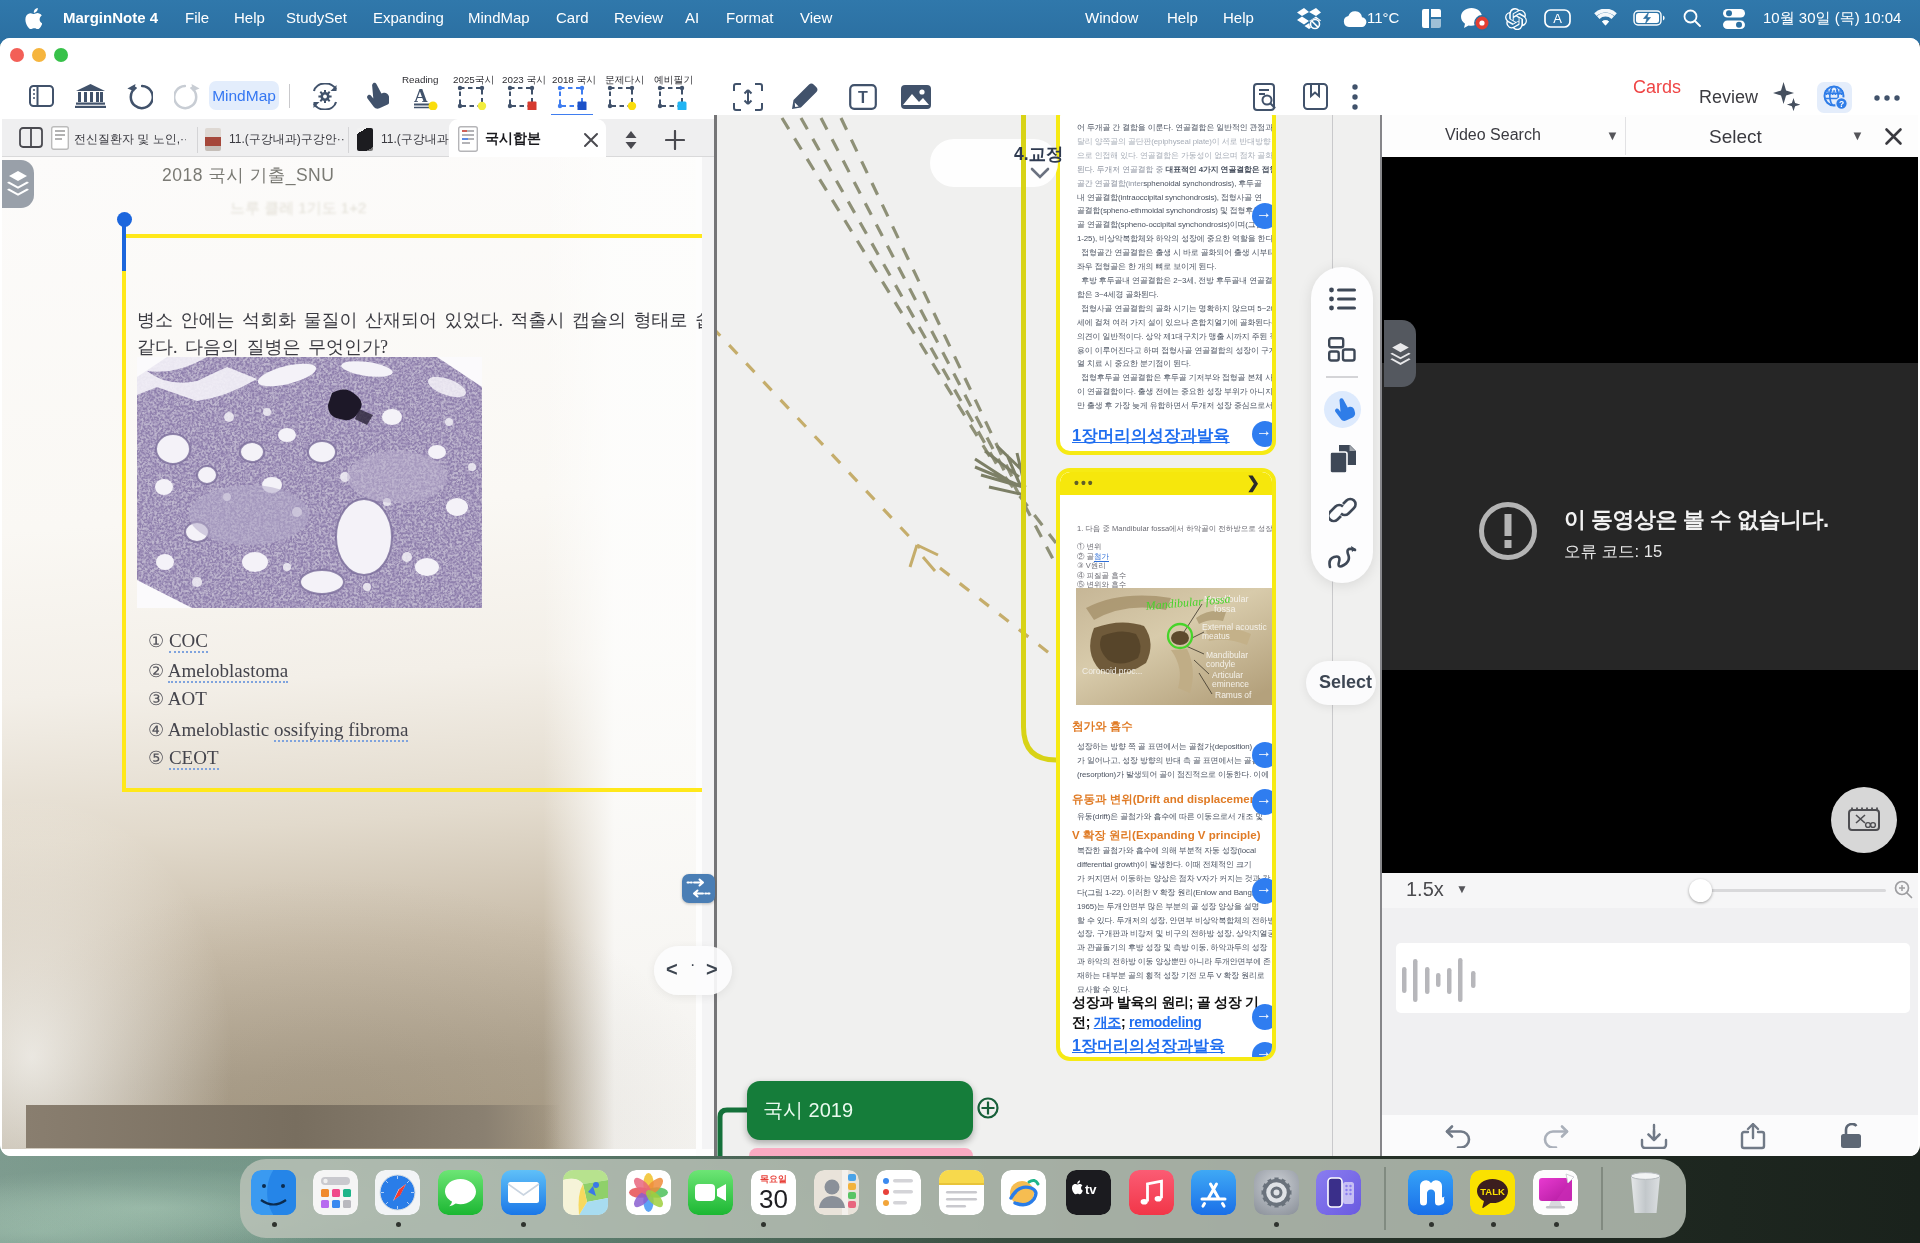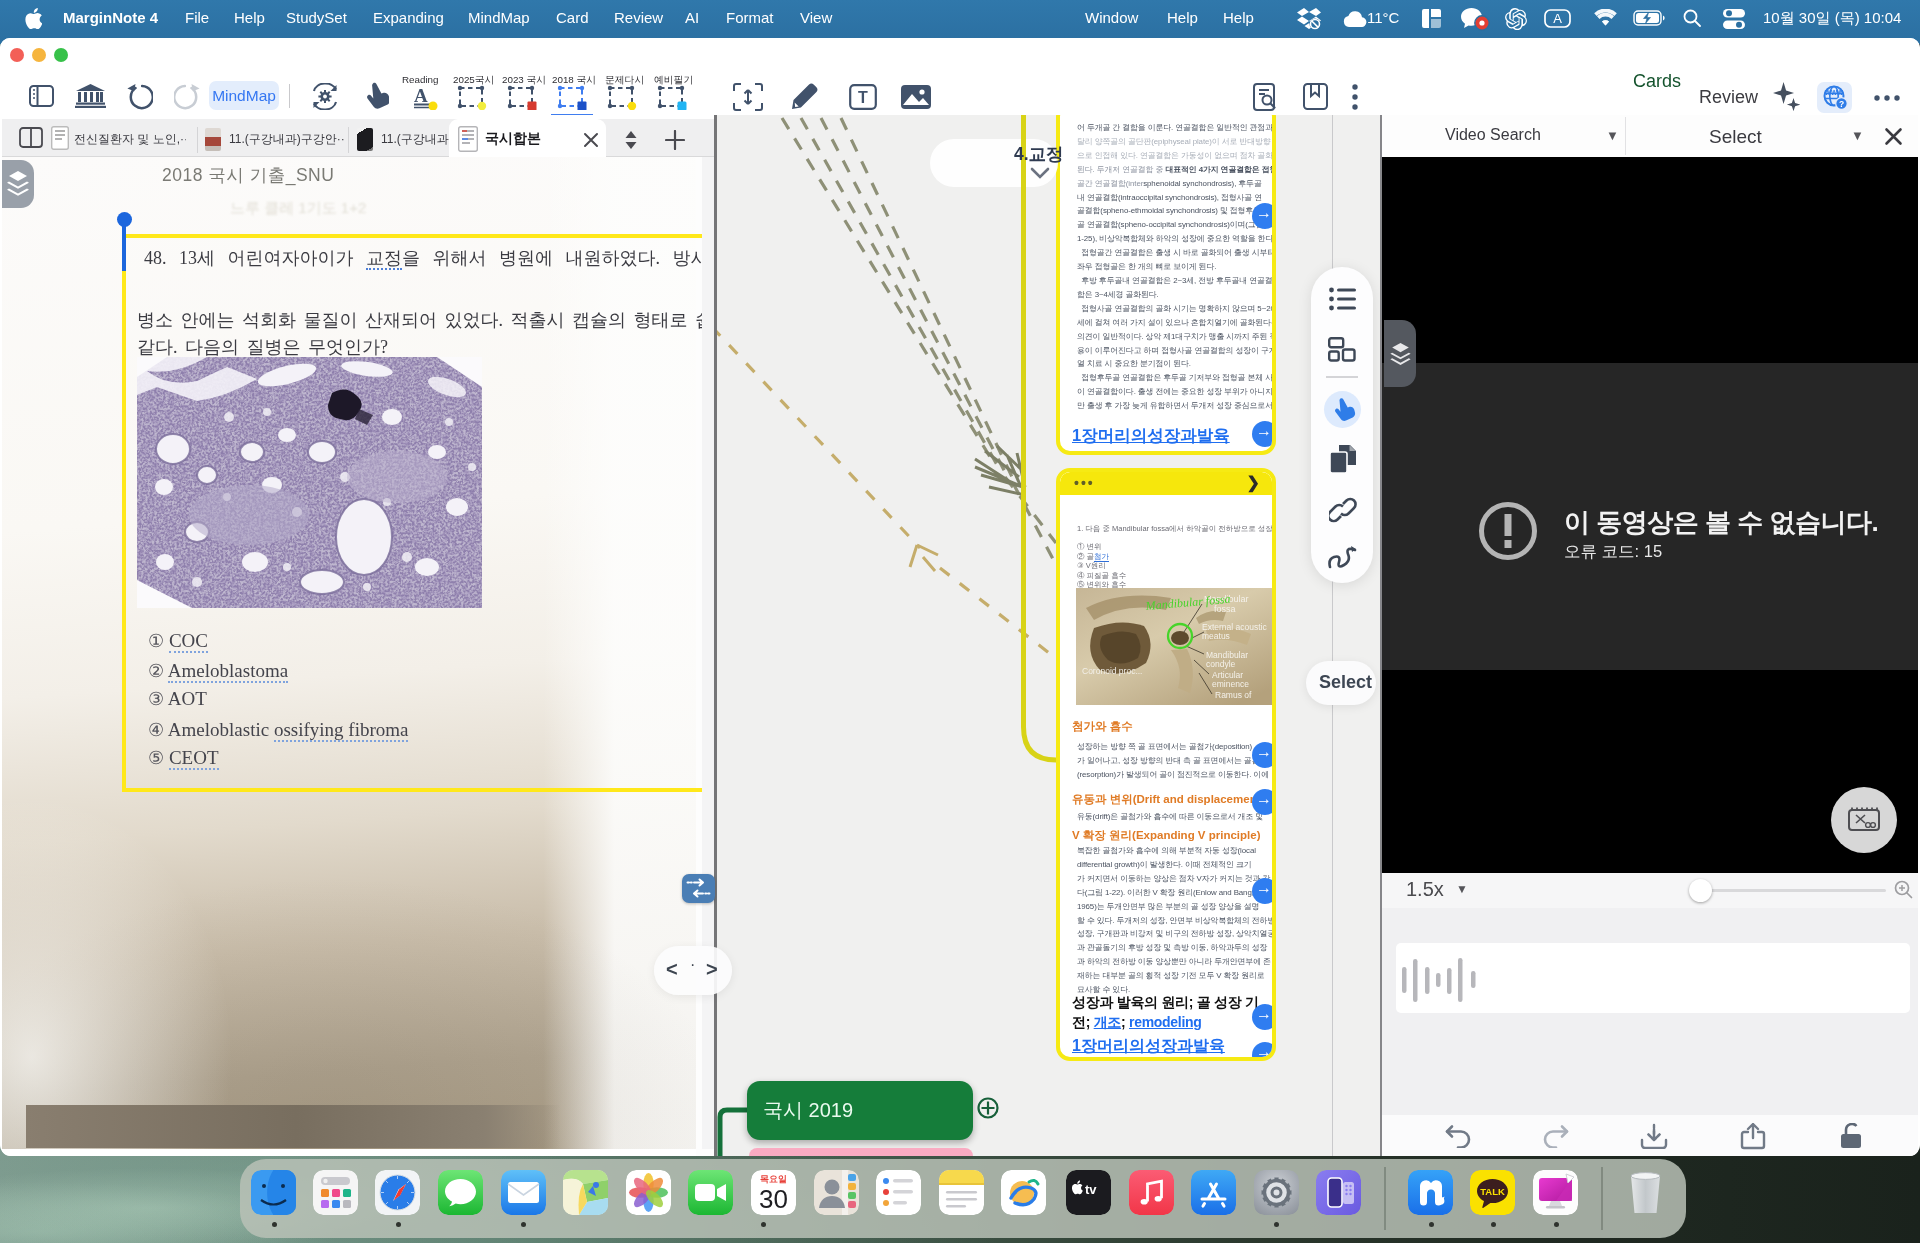--- a/index.html
+++ b/index.html
@@ -277,21 +277,21 @@
           <rect x="1" y="1" width="23" height="25" rx="3.5" fill="none" stroke="#41526b" stroke-width="2"></rect>
           <path d="M8 1v12l4-3.5 4 3.5V1" fill="none" stroke="#41526b" stroke-width="2"></path>
         </svg>
       <svg class="ti" style="left:1352px;top:45px" width="6" height="28" viewBox="0 0 6 28">
           <g fill="#41526b">
             <circle cx="3" cy="4" r="2.7"></circle>
             <circle cx="3" cy="14" r="2.7"></circle>
             <circle cx="3" cy="24" r="2.7"></circle>
           </g>
         </svg>
-      <span style="position:absolute;left:1633px;top:33px;font-size:18px;color:#14532d">Cards</span>
+      <span style="position:absolute;left:1633px;top:39px;font-size:18px;color:#ef4444">Cards</span>
       <span style="position:absolute;left:1699px;top:49px;font-size:18px;color:#3c3c41">Review</span>
       <svg class="ti" style="left:1772px;top:44px" width="28" height="29" viewBox="0 0 28 29">
           <path fill="#454f5e" d="M11 0l2.4 8.1L21 10.5l-7.6 2.4L11 21l-2.4-8.1L1 10.5l7.6-2.4z" transform="scale(1.05)"></path>
           <path fill="#454f5e" d="M21.5 16l1.6 5 5 1.6-5 1.6-1.6 5-1.6-5-5-1.6 5-1.6z"></path>
         </svg>
       <div style="position:absolute;left:1817px;top:44px;width:35px;height:31px;background:#e4edfb;border-radius:7px"></div>
       <svg class="ti" style="left:1822px;top:47px" width="26" height="25" viewBox="0 0 26 25">
           <circle cx="12" cy="11" r="9.5" fill="none" stroke="#2f7de8" stroke-width="2"></circle>
           <ellipse cx="12" cy="11" rx="4.2" ry="9.5" fill="none" stroke="#2f7de8" stroke-width="1.6"></ellipse>
           <path d="M3 8.5h18M3 13.5h18" stroke="#2f7de8" stroke-width="1.6"></path>
@@ -348,21 +348,20 @@
         <div id="scanwhite"></div>
         <div id="scanband"></div>
         <div style="position:absolute;left:160px;top:6px;font-size:17.5px;color:#7a7a74;letter-spacing:0.5px">2018 국시 기출_SNU</div>
         <div style="position:absolute;left:228px;top:42px;font-size:15px;color:#e2dfd6;filter:blur(1px)">느루 클레 1기도 1+2</div>
 
         <div style="position:absolute;left:120px;top:77px;width:592px;height:558px;border-left:4px solid #ffe81a;border-top:4px solid #ffe81a;border-bottom:4px solid #ffe81a"></div>
 
         <div style="position:absolute;left:120px;top:62px;width:4px;height:52px;background:#1c66dd"></div>
         <div style="position:absolute;left:115px;top:55px;width:15px;height:15px;border-radius:50%;background:#1c66dd"></div>
 
-        <div class="qline" style="left:142px;top:89px;word-spacing:8px">48. 13세 어린여자아이가 <span style="border-bottom:2px dotted #4d7fd8">교정</span>을 위해서 병원에 내원하였다. 방시</div>
         <div class="qline" style="left:135px;top:151px">병소 안에는 석회화 물질이 산재되어 있었다. 적출시 캡슐의 형태로 쉽게</div>
         <div class="qline" style="left:135px;top:178px">같다. 다음의 질병은 무엇인가?</div>
 
         <svg style="position:absolute;left:135px;top:200px" width="345" height="251" viewBox="0 0 345 251">
           <defs>
             <filter id="speck" x="0" y="0" width="100%" height="100%">
               <feTurbulence type="fractalNoise" baseFrequency="0.45" numOctaves="2" seed="7"></feTurbulence>
               <feColorMatrix type="matrix" values="0 0 0 0 0.26  0 0 0 0 0.20  0 0 0 0 0.40  0 0 0 3.4 -1.25"></feColorMatrix>
             </filter>
             <filter id="speck2" x="0" y="0" width="100%" height="100%">
@@ -640,21 +639,21 @@
             <path d="M2.5 2.5l14 14M16.5 2.5l-14 14" stroke="#3a3a40" stroke-width="2.6" stroke-linecap="round"></path>
           </svg>
       </div>
       <div style="position:absolute;left:0;top:42px;width:100%;height:206px;background:#000"></div>
       <div style="position:absolute;left:0;top:248px;width:100%;height:307px;background:#262626">
         <svg style="position:absolute;left:96px;top:138px" width="60" height="60" viewBox="0 0 60 60">
             <circle cx="30" cy="30" r="26.5" fill="none" stroke="#b4b4b4" stroke-width="5"></circle>
             <rect x="26.5" y="13" width="7" height="22" fill="#b4b4b4"></rect>
             <rect x="26.5" y="39" width="7" height="8" fill="#b4b4b4"></rect>
           </svg>
-        <div style="position:absolute;left:182px;top:142px;font-size:26px;font-weight:700;color:#f2f2f2;letter-spacing:-0.5px">이 동영상은 볼 수 없습니다.</div>
+        <div style="position:absolute;left:182px;top:142px;font-size:22px;font-weight:700;color:#f2f2f2;letter-spacing:-0.5px">이 동영상은 볼 수 없습니다.</div>
         <div style="position:absolute;left:182px;top:178px;font-size:16.5px;color:#e9e9e9">오류 코드: 15</div>
       </div>
       <div style="position:absolute;left:0;top:555px;width:100%;height:203px;background:#000">
         <div style="position:absolute;left:449px;top:117px;width:66px;height:66px;border-radius:50%;background:#d7d7d7"></div>
         <svg style="position:absolute;left:466px;top:136px" width="32" height="28" viewBox="0 0 32 28">
             <rect x="1" y="4" width="30" height="20" rx="3" fill="none" stroke="#4e4e52" stroke-width="2"></rect>
             <path d="M4 4v-2.5M9 4v-2.5M14 4v-2.5M19 4v-2.5M24 4v-2.5M29 4v-2.5" stroke="#4e4e52" stroke-width="1.8"></path>
             <path d="M8 9l9 8M17 9l-9 8" stroke="#4e4e52" stroke-width="1.6"></path>
             <circle cx="20" cy="19" r="2.4" fill="none" stroke="#4e4e52" stroke-width="1.4"></circle>
             <circle cx="25" cy="19" r="2.4" fill="none" stroke="#4e4e52" stroke-width="1.4"></circle>

